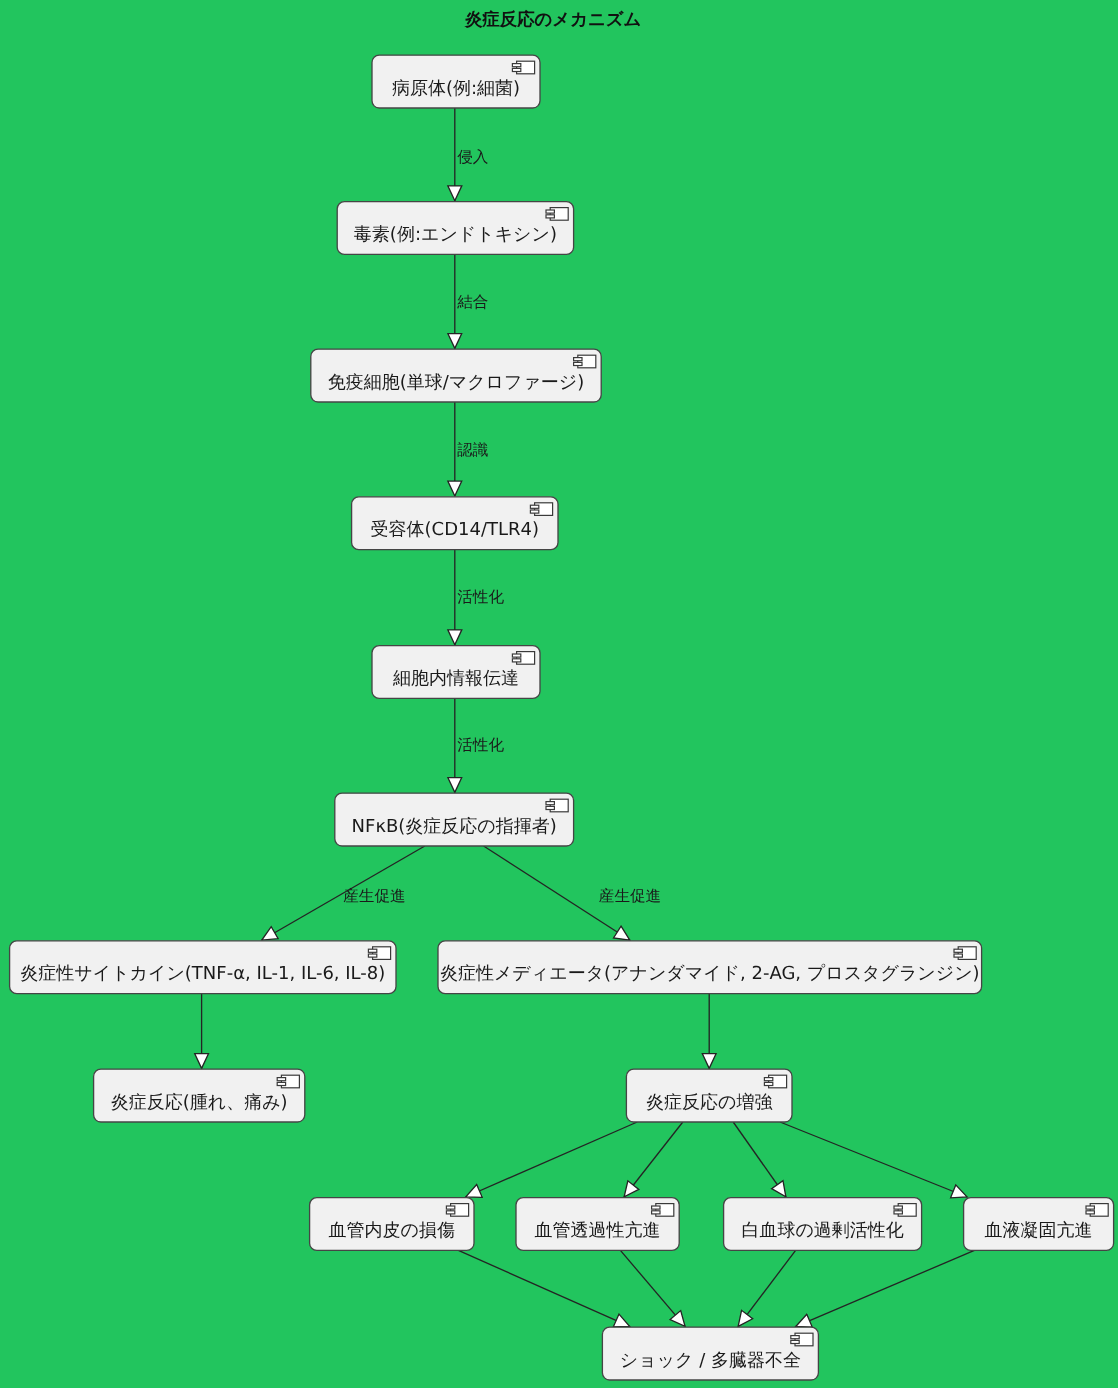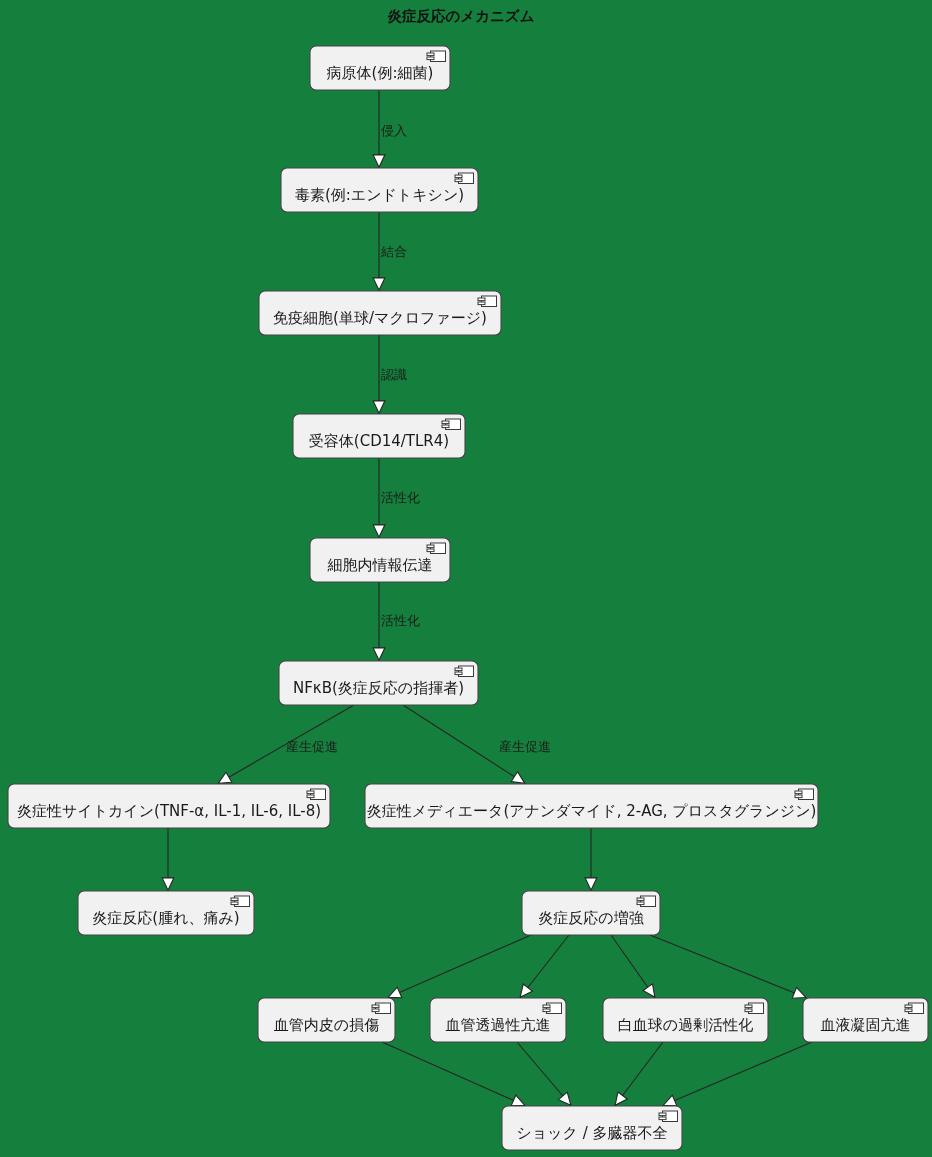--- a/index.html
+++ b/index.html
@@ -1,17 +1,17 @@
 <!DOCTYPE html>
 <html><head>
 <meta charset="utf-8">
 <style>
   html,body{margin:0;padding:0;background:#ffffff;}
   body{font-family:"DejaVu Sans",sans-serif;}
-  .canvas{position:relative;width:932px;height:1157px;background:#15803d;margin:0 auto;}
+  .canvas{position:relative;width:932px;height:1157px;background:#22c55e;margin:0 auto;}
   .node-box{fill:#f1f1f1;stroke:#454545;stroke-width:1.1;}
   .node-label{font-family:"DejaVu Sans",sans-serif;font-size:15px;fill:#1a1a1a;}
   .edge-line{stroke:#242424;stroke-width:1.1;fill:none;}
   .edge-label{font-family:"DejaVu Sans",sans-serif;font-size:13px;fill:#1a1a1a;}
   .diagram-title{font-family:"DejaVu Sans",sans-serif;font-size:14.5px;font-weight:bold;fill:#111111;}
   .ic-main{fill:#ffffff;stroke:#3a3a3a;stroke-width:1;}
   .ic-tab{fill:#ffffff;stroke:#3a3a3a;stroke-width:1;}
   .ah{fill:#ffffff;stroke:#242424;stroke-width:1.1;}
 </style>
 </head>

